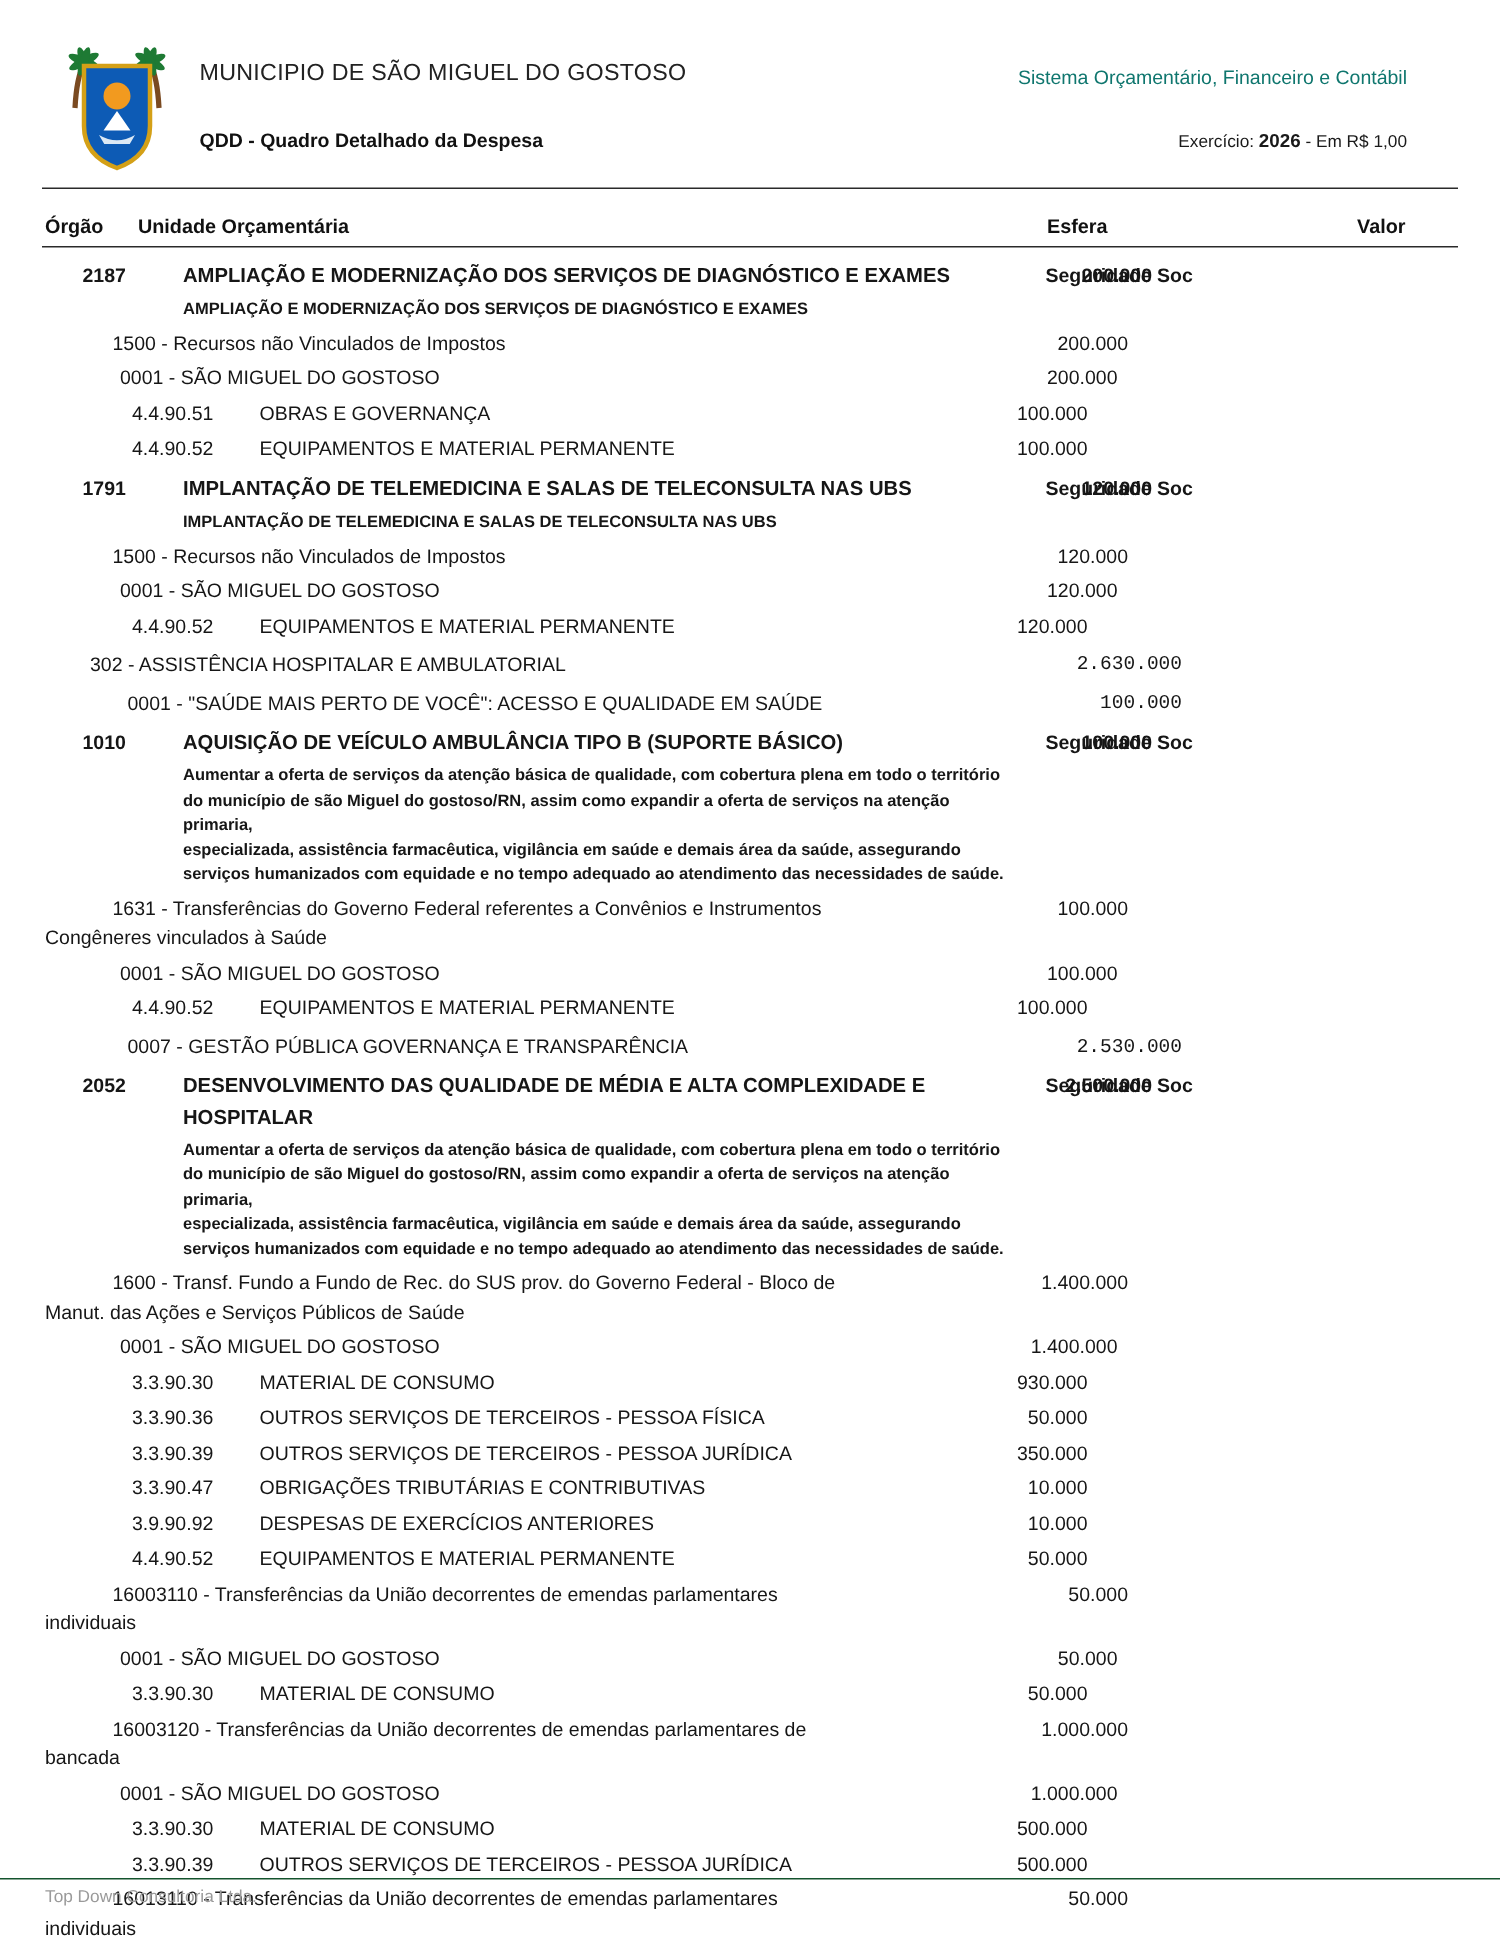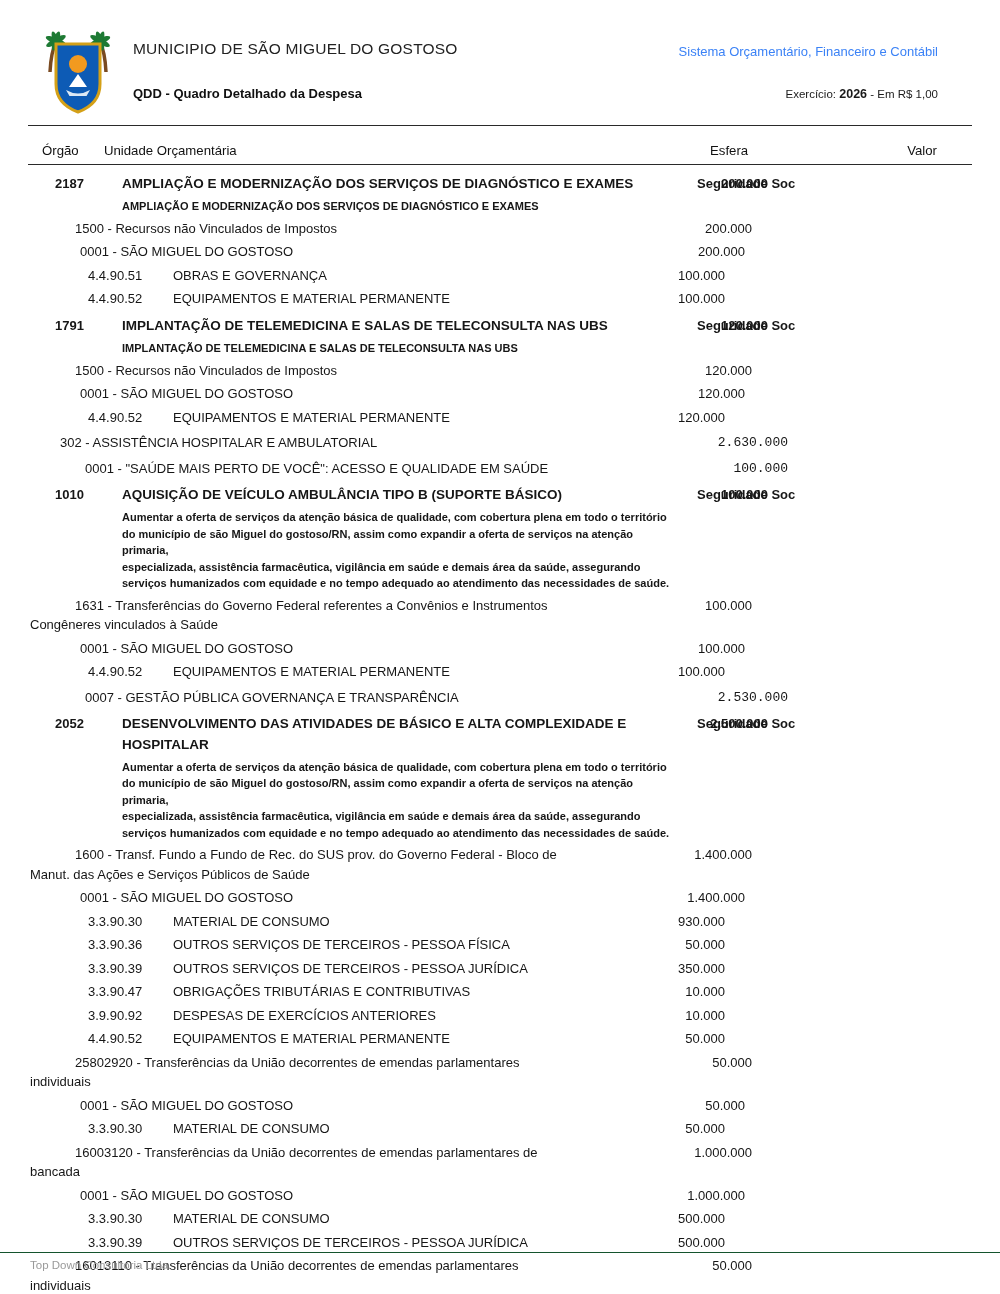--- a/index.html
+++ b/index.html
@@ -2,27 +2,27 @@
 <html><head>
 <meta charset="utf-8">
 <style>
   * { box-sizing: border-box; }
   html, body { margin: 0; padding: 0; background: #ffffff; }
   body { font-family: "Liberation Sans", sans-serif; color: #111; }
   .page { position: relative; width: 1000px; height: 1294px; background: #fff; overflow: hidden; }
 
   .logo { position: absolute; left: 36px; top: 28px; width: 84px; height: 94px; }
   .muni { position: absolute; left: 133px; top: 40px; font-size: 15.5px; color: #222; letter-spacing: .2px; }
-  .sys  { position: absolute; right: 62px; top: 44px; font-size: 13px; color: #3b82f6; }
+  .sys  { position: absolute; right: 62px; top: 44px; font-size: 13px; color: #0f766e; }
   .qdd  { position: absolute; left: 133px; top: 86px; font-size: 13px; font-weight: bold; }
   .exerc{ position: absolute; right: 62px; top: 87px; font-size: 11.5px; color: #1a1a1a; }
   .exerc b { font-size: 12.5px; }
 
   .hr1 { position: absolute; left: 28px; right: 28px; top: 125px; border-top: 1.6px solid #2a2a2a; }
-  .cols { position: absolute; top: 143px; left: 12px; right: 0; height: 20px; font-weight: normal; font-size: 13.2px; padding-left: 20px; }
+  .cols { position: absolute; top: 143px; left: 0; right: 0; height: 20px; font-weight: bold; font-size: 13.2px; padding-left: 20px; }
   .col-orgao  { position: absolute; left: 30px; }
   .col-uo     { position: absolute; left: 92px; }
   .col-esfera { position: absolute; left: 698px; }
   .col-valor  { position: absolute; right: 63px; }
   .hr2 { position: absolute; left: 28px; right: 28px; top: 164px; border-top: 1.6px solid #2a2a2a; }
 
   .rows { position: absolute; top: 167px; left: 0; width: 868px; font-size: 13px; color: #161616; }
   .row { position: relative; margin-top: 4px; line-height: 1.5; }
 
   .val { position: absolute; top: 0; width: 140px; text-align: right; font-weight: normal; }
@@ -177,21 +177,21 @@
       <div class="row elemento">
         <div class="eline"><span class="ecode">4.4.90.52</span><span class="elabel">EQUIPAMENTOS E MATERIAL PERMANENTE</span></div>
         <span class="val">100.000</span>
       </div>
       <div class="row section2">
         <div class="txt">0007 - GESTÃO PÚBLICA GOVERNANÇA E TRANSPARÊNCIA</div>
         <span class="val">2.530.000</span>
       </div>
       <div class="row action">
         <span class="code">2052</span>
-        <div class="title">DESENVOLVIMENTO DAS ATIVIDADES DE BÁSICO E ALTA COMPLEXIDADE E HOSPITALAR</div>
+        <div class="title">DESENVOLVIMENTO DAS QUALIDADE DE MÉDIA E ALTA COMPLEXIDADE E HOSPITALAR</div>
         <span class="esfera">Seguridade Soc</span>
         <span class="val">2.500.000</span>
         <div class="desc">Aumentar a oferta de serviços da atenção básica de qualidade, com cobertura plena em todo o território do município de são Miguel do gostoso/RN, assim como expandir a oferta de serviços na atenção primaria,
 especializada, assistência farmacêutica, vigilância em saúde e demais área da saúde, assegurando serviços humanizados com equidade e no tempo adequado ao atendimento das necessidades de saúde.</div>
       </div>
       <div class="row fonte">
         <div class="txt">1600 - Transf. Fundo a Fundo de Rec. do SUS prov. do Governo Federal - Bloco de Manut. das Ações e Serviços Públicos de Saúde</div>
         <span class="val">1.400.000</span>
       </div>
       <div class="row uo">
@@ -216,21 +216,21 @@
       </div>
       <div class="row elemento">
         <div class="eline"><span class="ecode">3.9.90.92</span><span class="elabel">DESPESAS DE EXERCÍCIOS ANTERIORES</span></div>
         <span class="val">10.000</span>
       </div>
       <div class="row elemento">
         <div class="eline"><span class="ecode">4.4.90.52</span><span class="elabel">EQUIPAMENTOS E MATERIAL PERMANENTE</span></div>
         <span class="val">50.000</span>
       </div>
       <div class="row fonte">
-        <div class="txt">25802920 - Transferências da União decorrentes de emendas parlamentares individuais</div>
+        <div class="txt">16003110 - Transferências da União decorrentes de emendas parlamentares individuais</div>
         <span class="val">50.000</span>
       </div>
       <div class="row uo">
         <div class="txt">0001 - SÃO MIGUEL DO GOSTOSO</div>
         <span class="val">50.000</span>
       </div>
       <div class="row elemento">
         <div class="eline"><span class="ecode">3.3.90.30</span><span class="elabel">MATERIAL DE CONSUMO</span></div>
         <span class="val">50.000</span>
       </div>

